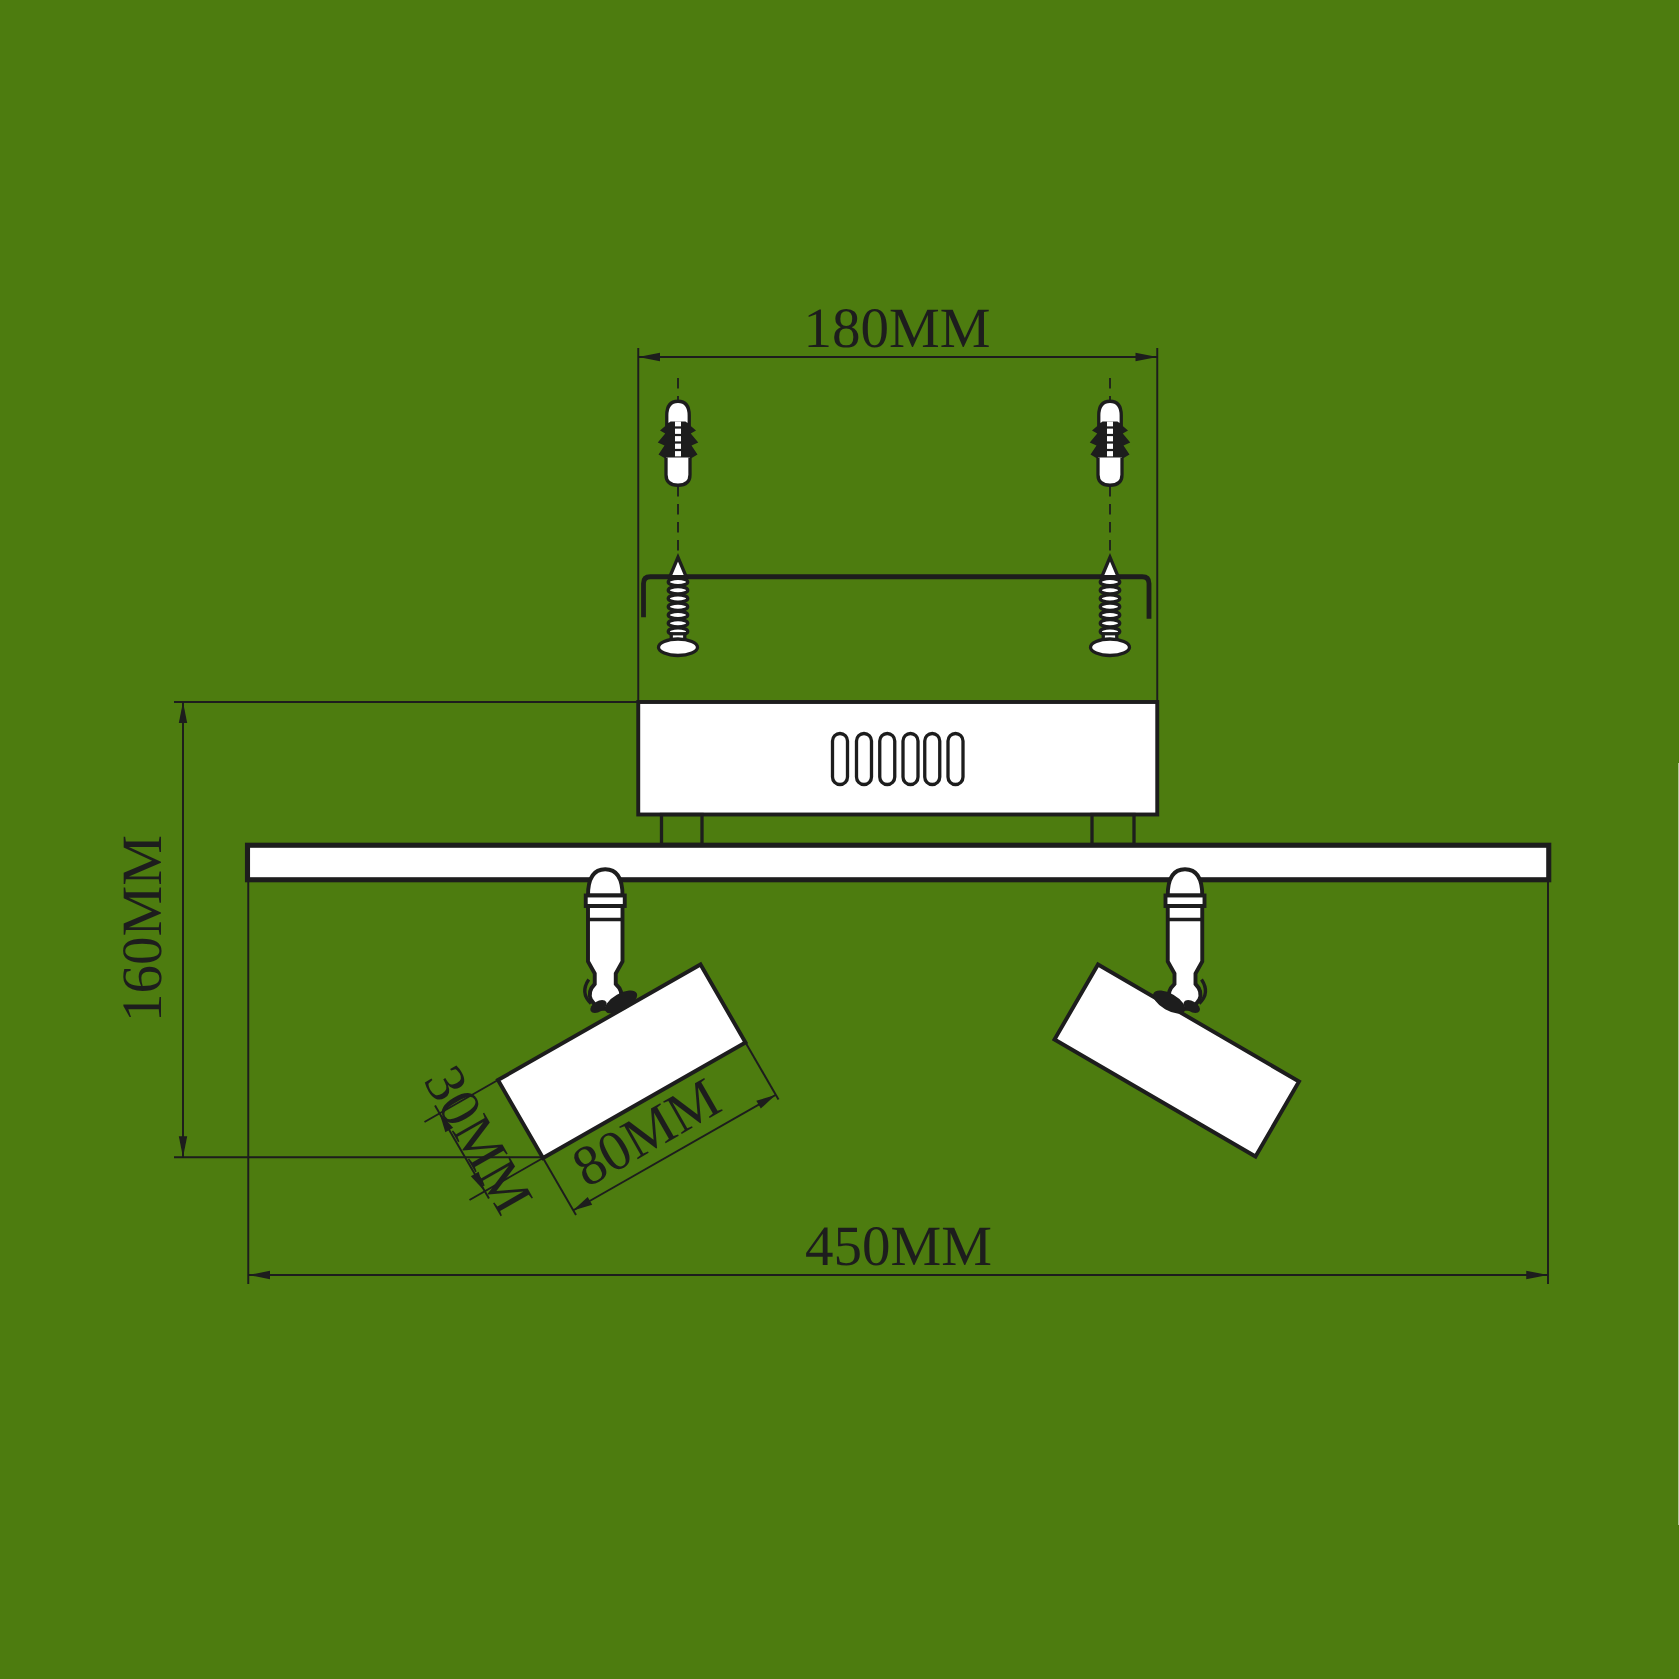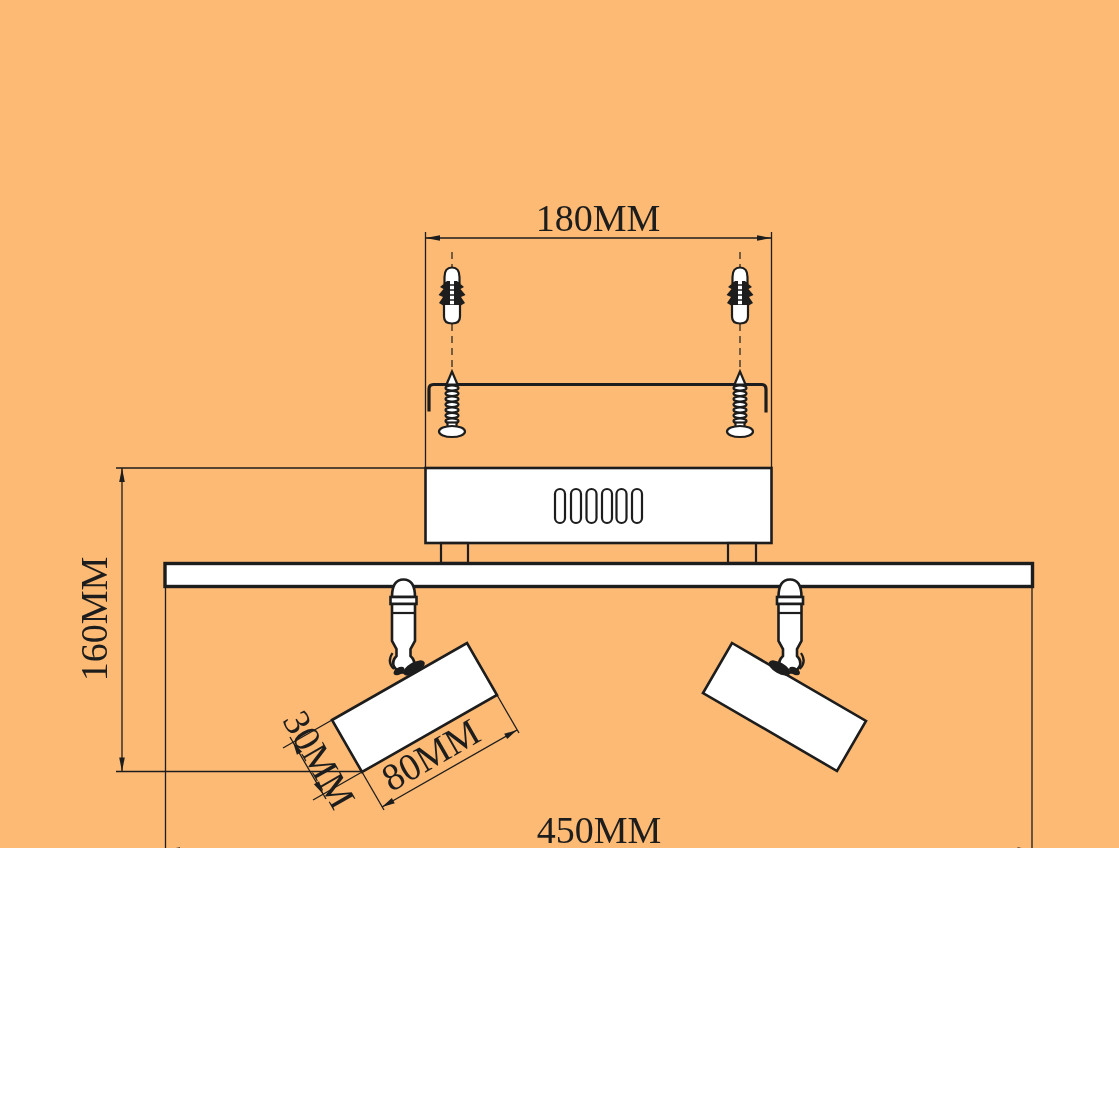--- a/index.html
+++ b/index.html
@@ -1,16 +1,16 @@
 <!DOCTYPE html>
 <html><head>
 <meta charset="utf-8">
 <style>
   html,body{margin:0;padding:0;background:#ffffff;}
-  .stage{width:1119px;height:848px;background:#fdba74;position:relative;overflow:hidden;}
+  .stage{width:1119px;height:1119px;background:#4d7c0f;position:relative;overflow:hidden;}
   svg{display:block;}
   text{font-family:"Liberation Serif","DejaVu Serif",serif;font-size:38px;fill:#1d1d1d;}
   .thin{stroke:#1d1d1d;stroke-width:1.3;fill:none;}
   .dash{stroke:#1d1d1d;stroke-width:1.2;fill:none;stroke-dasharray:7 5;}
   .med{stroke:#1d1d1d;stroke-width:2.2;fill:#ffffff;}
   .medln{stroke:#1d1d1d;stroke-width:2.2;fill:none;}
   .outline{stroke:#1d1d1d;stroke-width:2.6;fill:#ffffff;}
   .thick{stroke:#1d1d1d;stroke-width:3.4;fill:#ffffff;}
   .strap{stroke:#1d1d1d;stroke-width:3.2;fill:none;}
   .arw{fill:#1d1d1d;stroke:none;}

